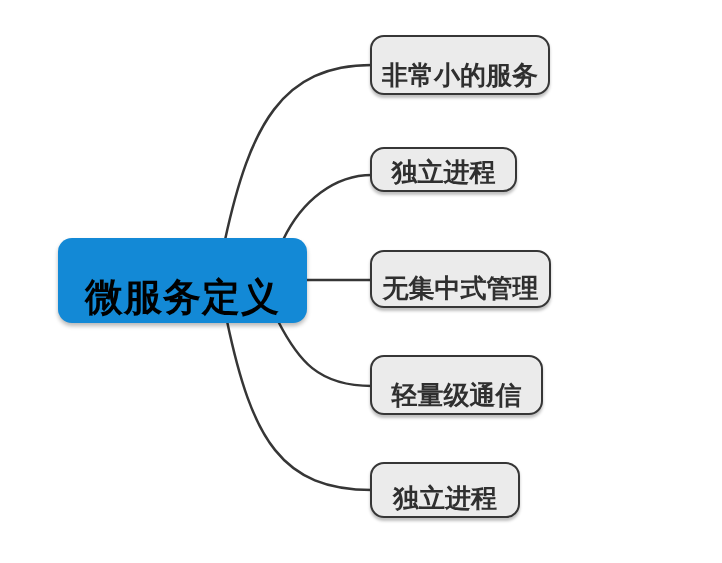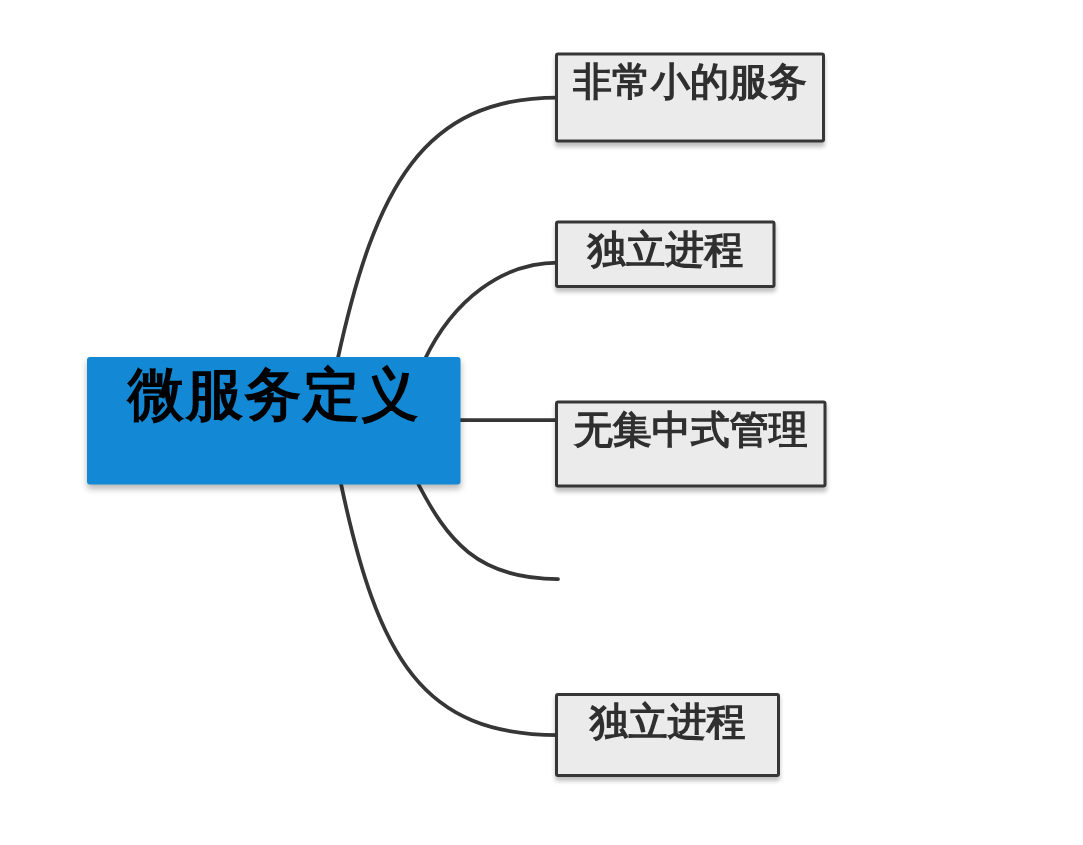--- a/index.html
+++ b/index.html
@@ -24,24 +24,24 @@
   .connectors path {
     fill: none;
     stroke: #363636;
     stroke-width: 2.5;
     stroke-linecap: round;
   }
   .node {
     position: absolute;
     z-index: 2;
     display: flex;
-    align-items: flex-start;
+    align-items: flex-end;
     justify-content: center;
     box-sizing: border-box;
-    border-radius: 2px;
+    border-radius: 14px;
     cursor: default;
     white-space: nowrap;
   }
   .node.root {
     left: 58px;
     top: 238px;
     width: 249px;
     height: 85px;
     background: #1389d6;
     color: #000000;
@@ -53,21 +53,21 @@
   .node.branch {
     background: #ebebeb;
     border: 2.5px solid #363636;
     color: #2f2f2f;
     font-size: 26px;
     font-weight: bold;
     box-shadow: 0 2.5px 3px rgba(0,0,0,0.25);
   }
   .node.b0 { left: 370px; top: 35px;  width: 180px; height: 60px; }
   .node.b1 { left: 370px; top: 147px; width: 147px; height: 45px; }
-  .node.b2 { left: 370px; top: 250px; width: 181px; height: 58px; margin-top: 17px; }
+  .node.b2 { left: 370px; top: 250px; width: 181px; height: 58px; }
   .node.b3 { left: 370px; top: 355px; width: 173px; height: 60px; }
   .node.b4 { left: 370px; top: 462px; width: 150px; height: 56px; }
 </style>
 </head>
 <body>
 
 <div class="canvas">
 
   <svg class="connectors" width="722" height="563" viewBox="0 0 722 563">
     <path d="M 225 240 C 250 125, 282 65, 372 65"></path>
@@ -86,18 +86,21 @@
   </div>
 
   <div class="node branch b1">
     <span>独立进程</span>
   </div>
 
   <div class="node branch b2">
     <span>无集中式管理</span>
   </div>
 
+  <div class="node branch b3">
+    <span>轻量级通信</span>
+  </div>
 
   <div class="node branch b4">
     <span>独立进程</span>
   </div>
 
 </div>
 
 </body></html>

